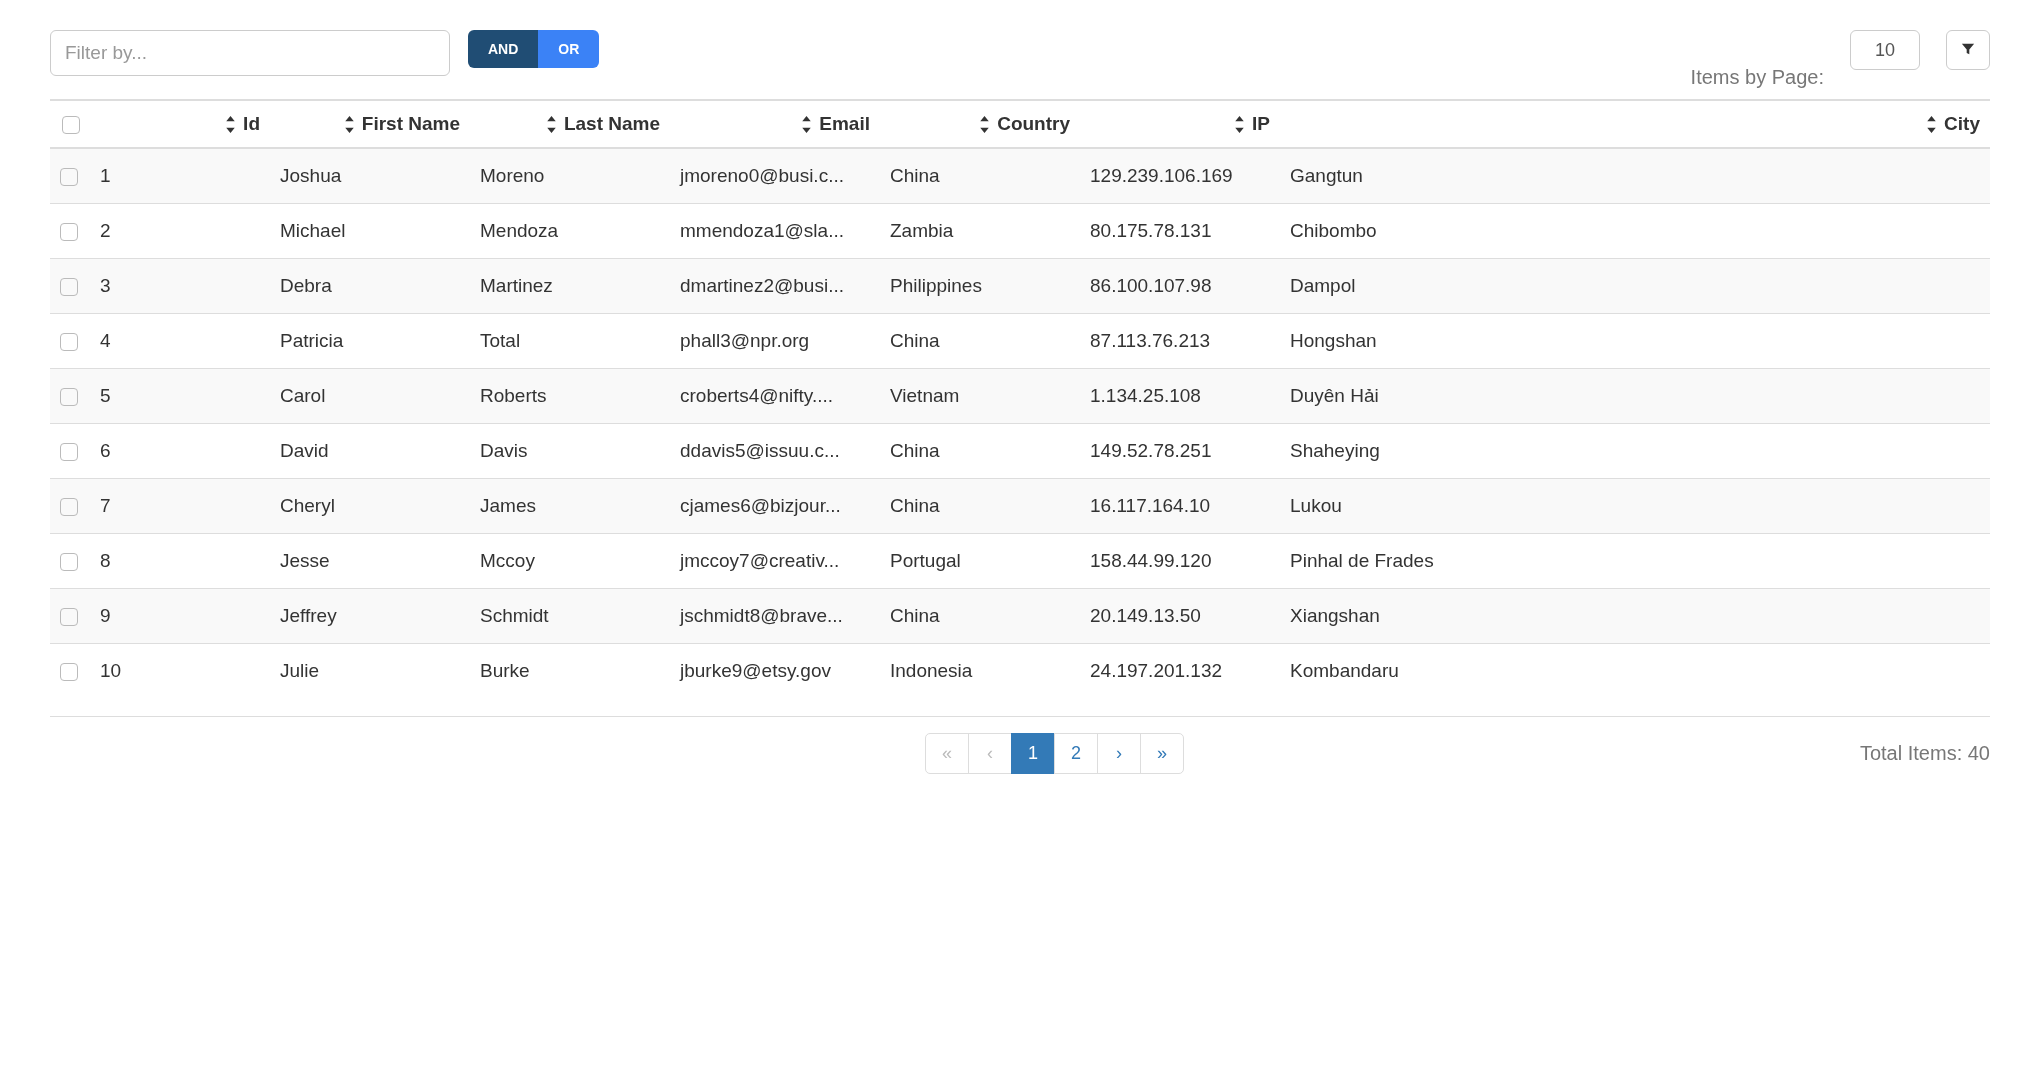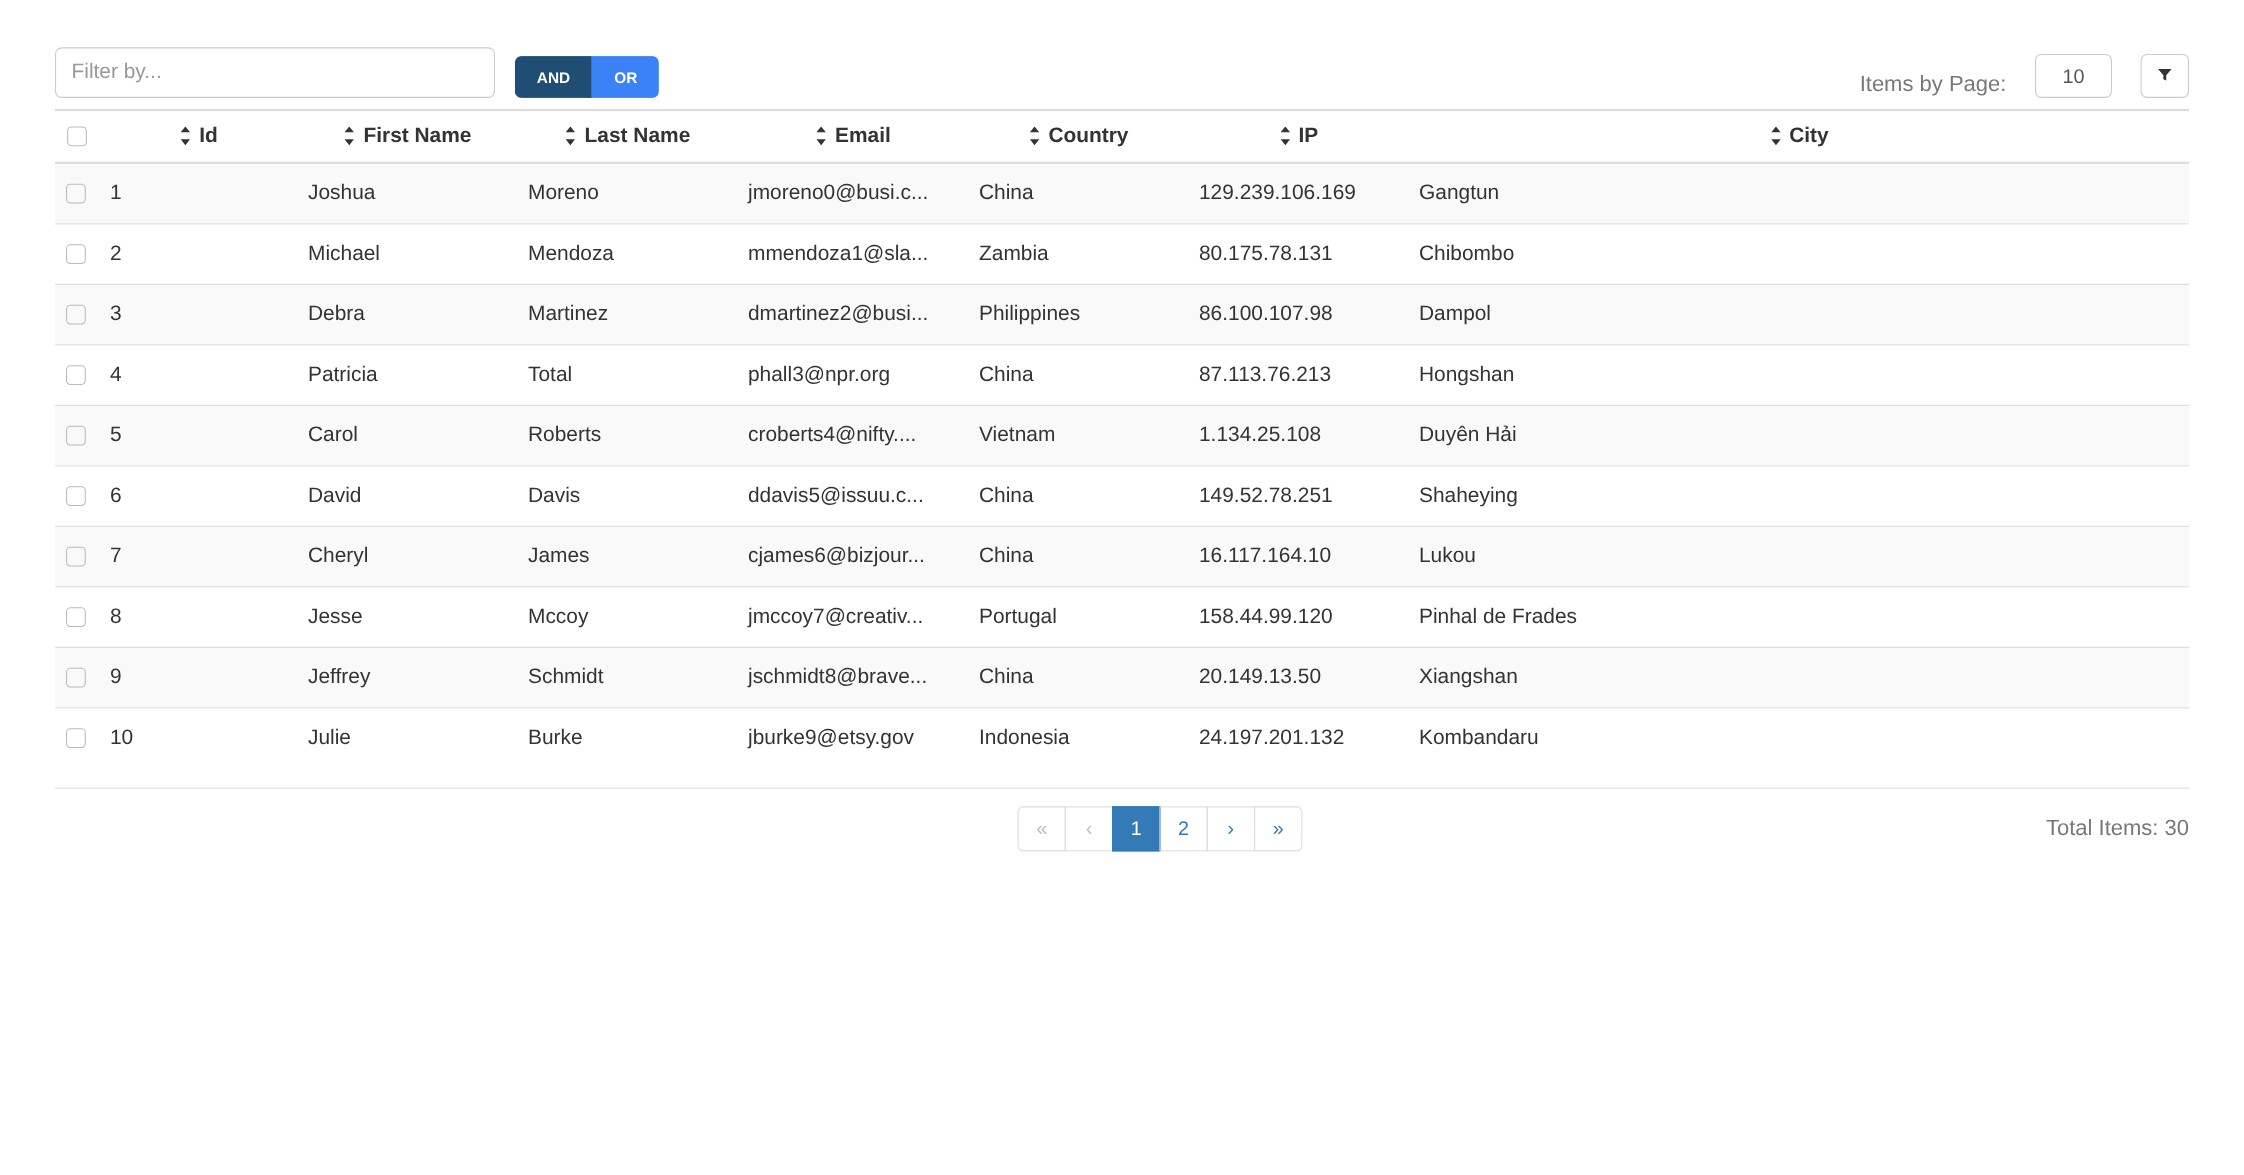--- a/index.html
+++ b/index.html
@@ -1,30 +1,30 @@
 <!DOCTYPE html>
 <html><head>
 <meta charset="utf-8">
 <style>
 * { box-sizing: border-box; margin: 0; padding: 0; }
 body { font-family: -apple-system, "Helvetica Neue", Helvetica, Arial, sans-serif; font-size: 19px; color: #333; padding: 30px 50px; background: #fff; }
-.toolbar { display: flex; align-items: flex-end; gap: 18px; margin-bottom: 10px; }
+.toolbar { display: flex; align-items: flex-start; gap: 18px; margin-bottom: 10px; }
 .filter-input { flex: 0 0 400px; height: 46px; padding: 8px 14px; border: 1px solid #ccc; border-radius: 6px; font-size: 19px; color: #555; }
 .filter-input::placeholder { color: #999; }
 .btn-group { display: inline-flex; border-radius: 6px; overflow: hidden; }
 .btn-group button { border: none; padding: 11px 20px; font-size: 14px; font-weight: 700; color: #fff; cursor: pointer; }
 .btn-and { background: #204d74; }
 .btn-or { background: #3b82f6; }
 .spacer { flex: 1; }
 .items-label { color: #777; font-size: 20px; margin-top: 36px; }
 .items-input { width: 70px; height: 40px; text-align: center; border: 1px solid #ccc; border-radius: 6px; font-size: 18px; color: #555; margin-left: 8px; }
 .filter-btn { width: 44px; height: 40px; border: 1px solid #ccc; border-radius: 6px; background: #fff; display: inline-flex; align-items: center; justify-content: center; cursor: pointer; margin-left: 8px; }
 .filter-btn svg { width: 14px; height: 14px; fill: #333; }
 table { width: 100%; border-collapse: collapse; }
-thead th { text-align: center; padding: 12px 10px; border-top: 2px solid #ddd; border-bottom: 2px solid #ddd; font-weight: 700; font-size: 19px; color: #333; white-space: nowrap; }
+thead th { text-align: right; padding: 12px 10px; border-top: 2px solid #ddd; border-bottom: 2px solid #ddd; font-weight: 700; font-size: 19px; color: #333; white-space: nowrap; }
 .sort-icon { display: inline-block; vertical-align: middle; margin-right: 6px; }
 .sort-icon svg { width: 13px; height: 17px; display: block; }
 tbody td { padding: 16px 10px; border-top: 1px solid #ddd; color: #333; white-space: nowrap; overflow: hidden; text-overflow: ellipsis; max-width: 200px; }
 tbody tr:nth-child(odd) { background: #f9f9f9; }
 .chk { width: 18px; height: 18px; border: 1.5px solid #bbb; border-radius: 4px; display: inline-block; vertical-align: middle; }
 .col-chk { width: 40px; }
 .col-id { width: 180px; }
 .col-fn { width: 200px; }
 .col-ln { width: 200px; }
 .col-em { width: 210px; max-width: 210px; }
@@ -210,14 +210,14 @@
       <li>
         <a href="#">2</a>
       </li>
       <li>
         <a href="#">›</a>
       </li>
       <li>
         <a href="#">»</a>
       </li>
     </ul>
-  <span class="total">Total Items: 30</span>
+  <span class="total">Total Items: 40</span>
 </div>
 
 </body></html>

